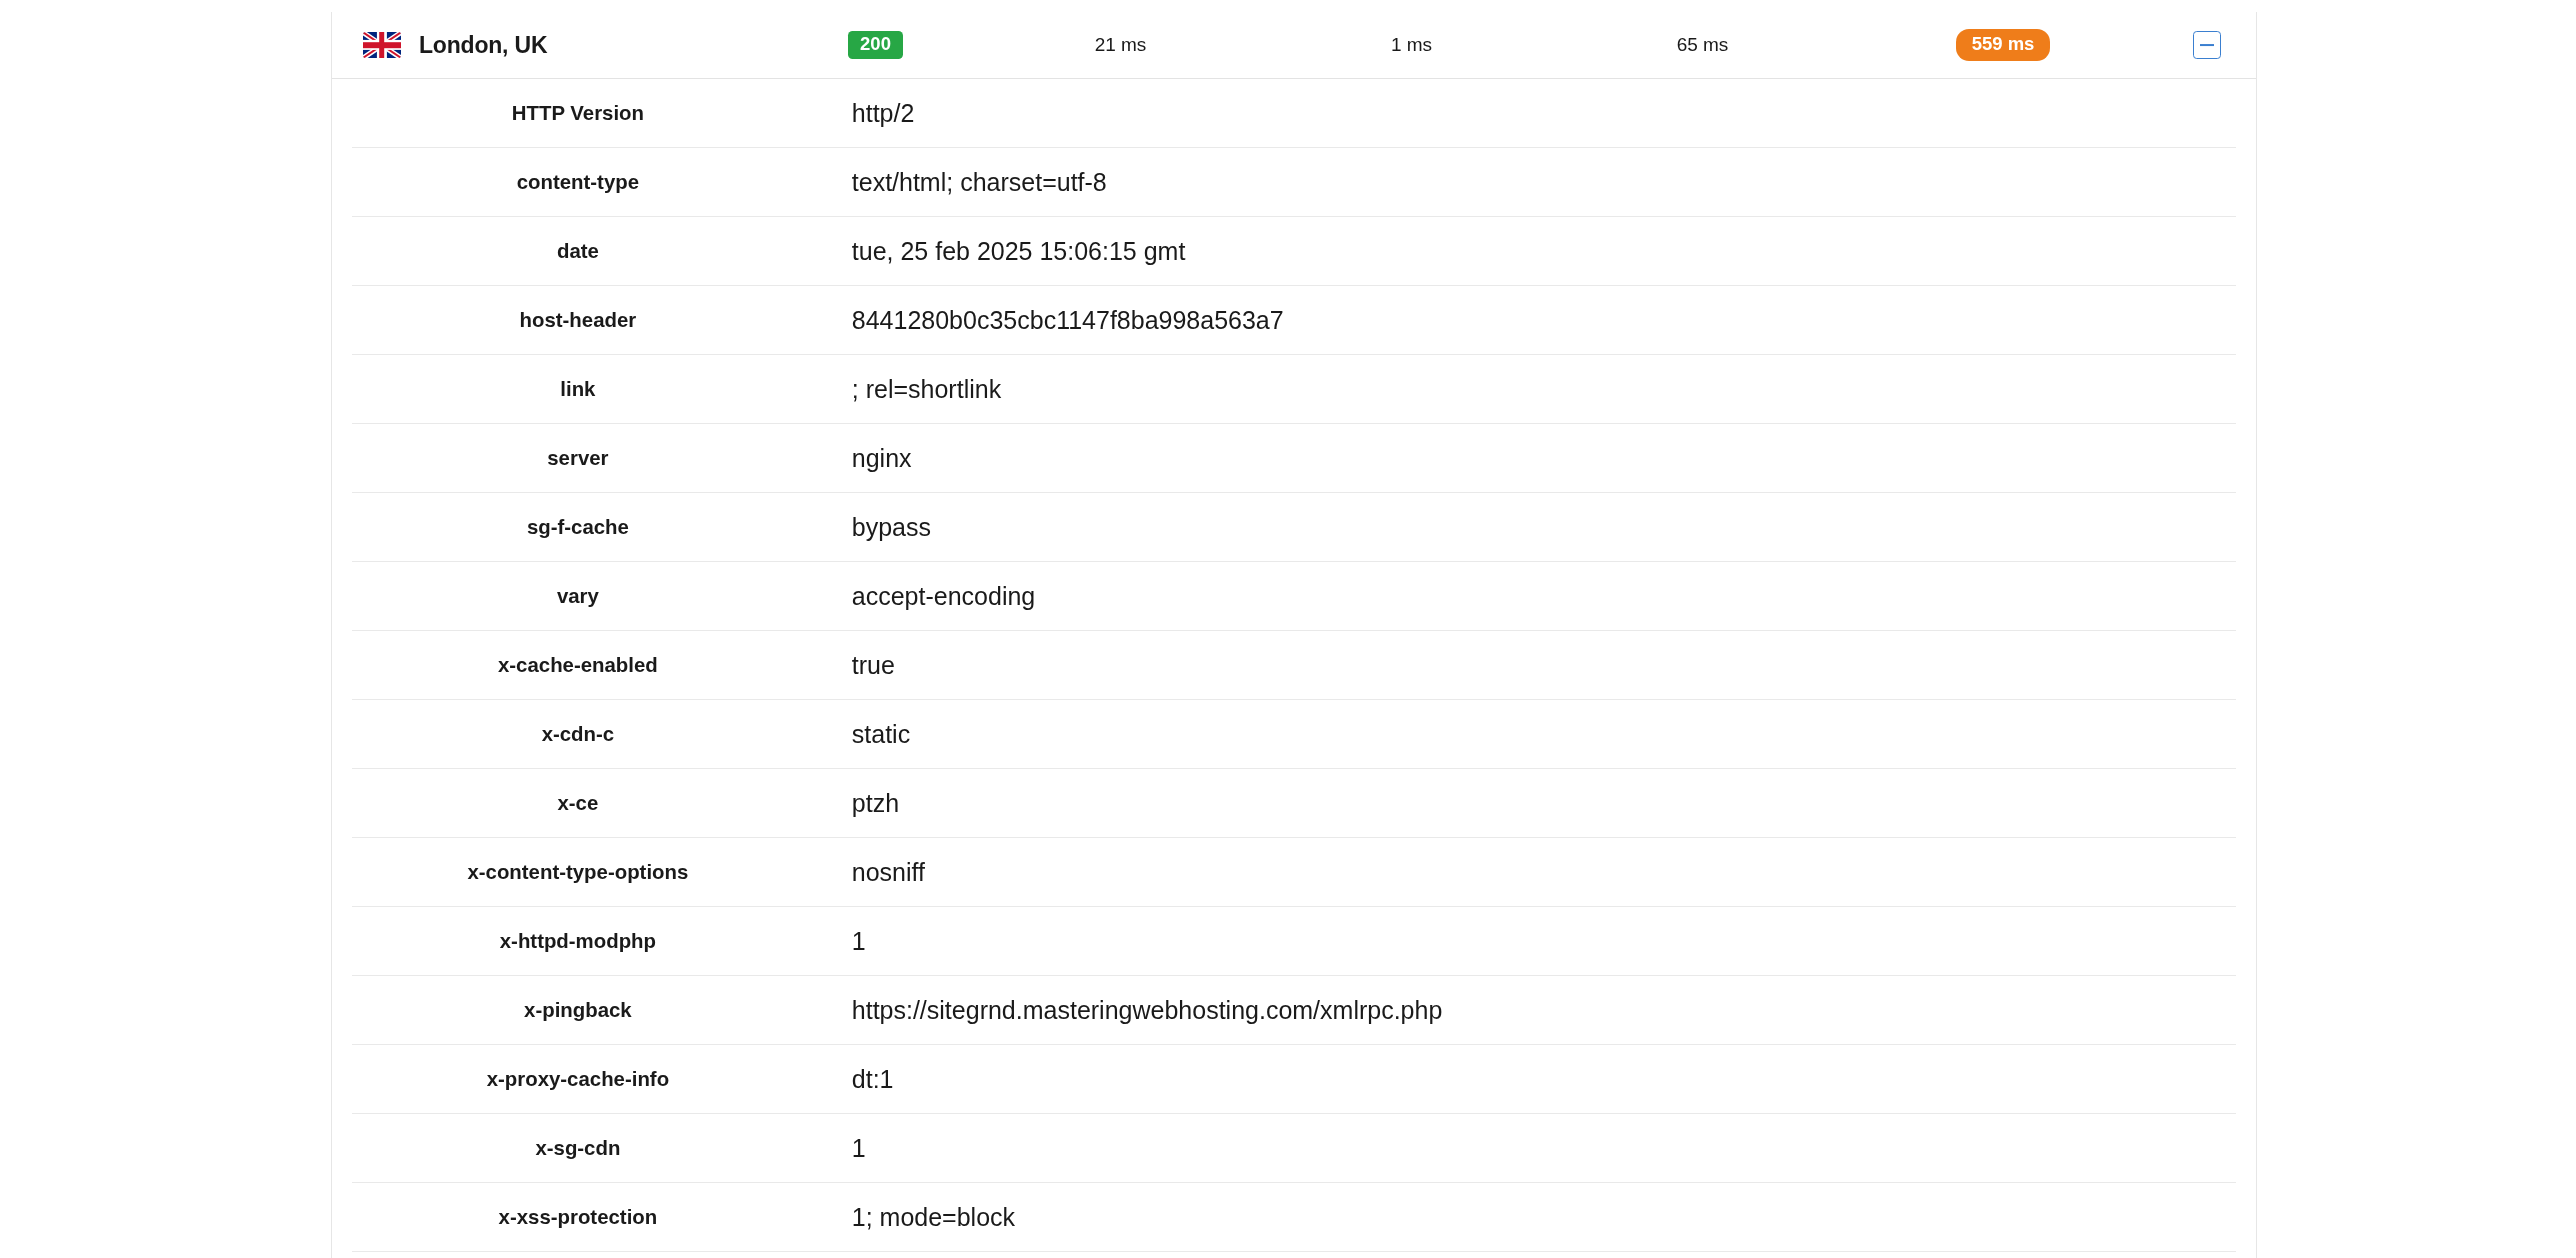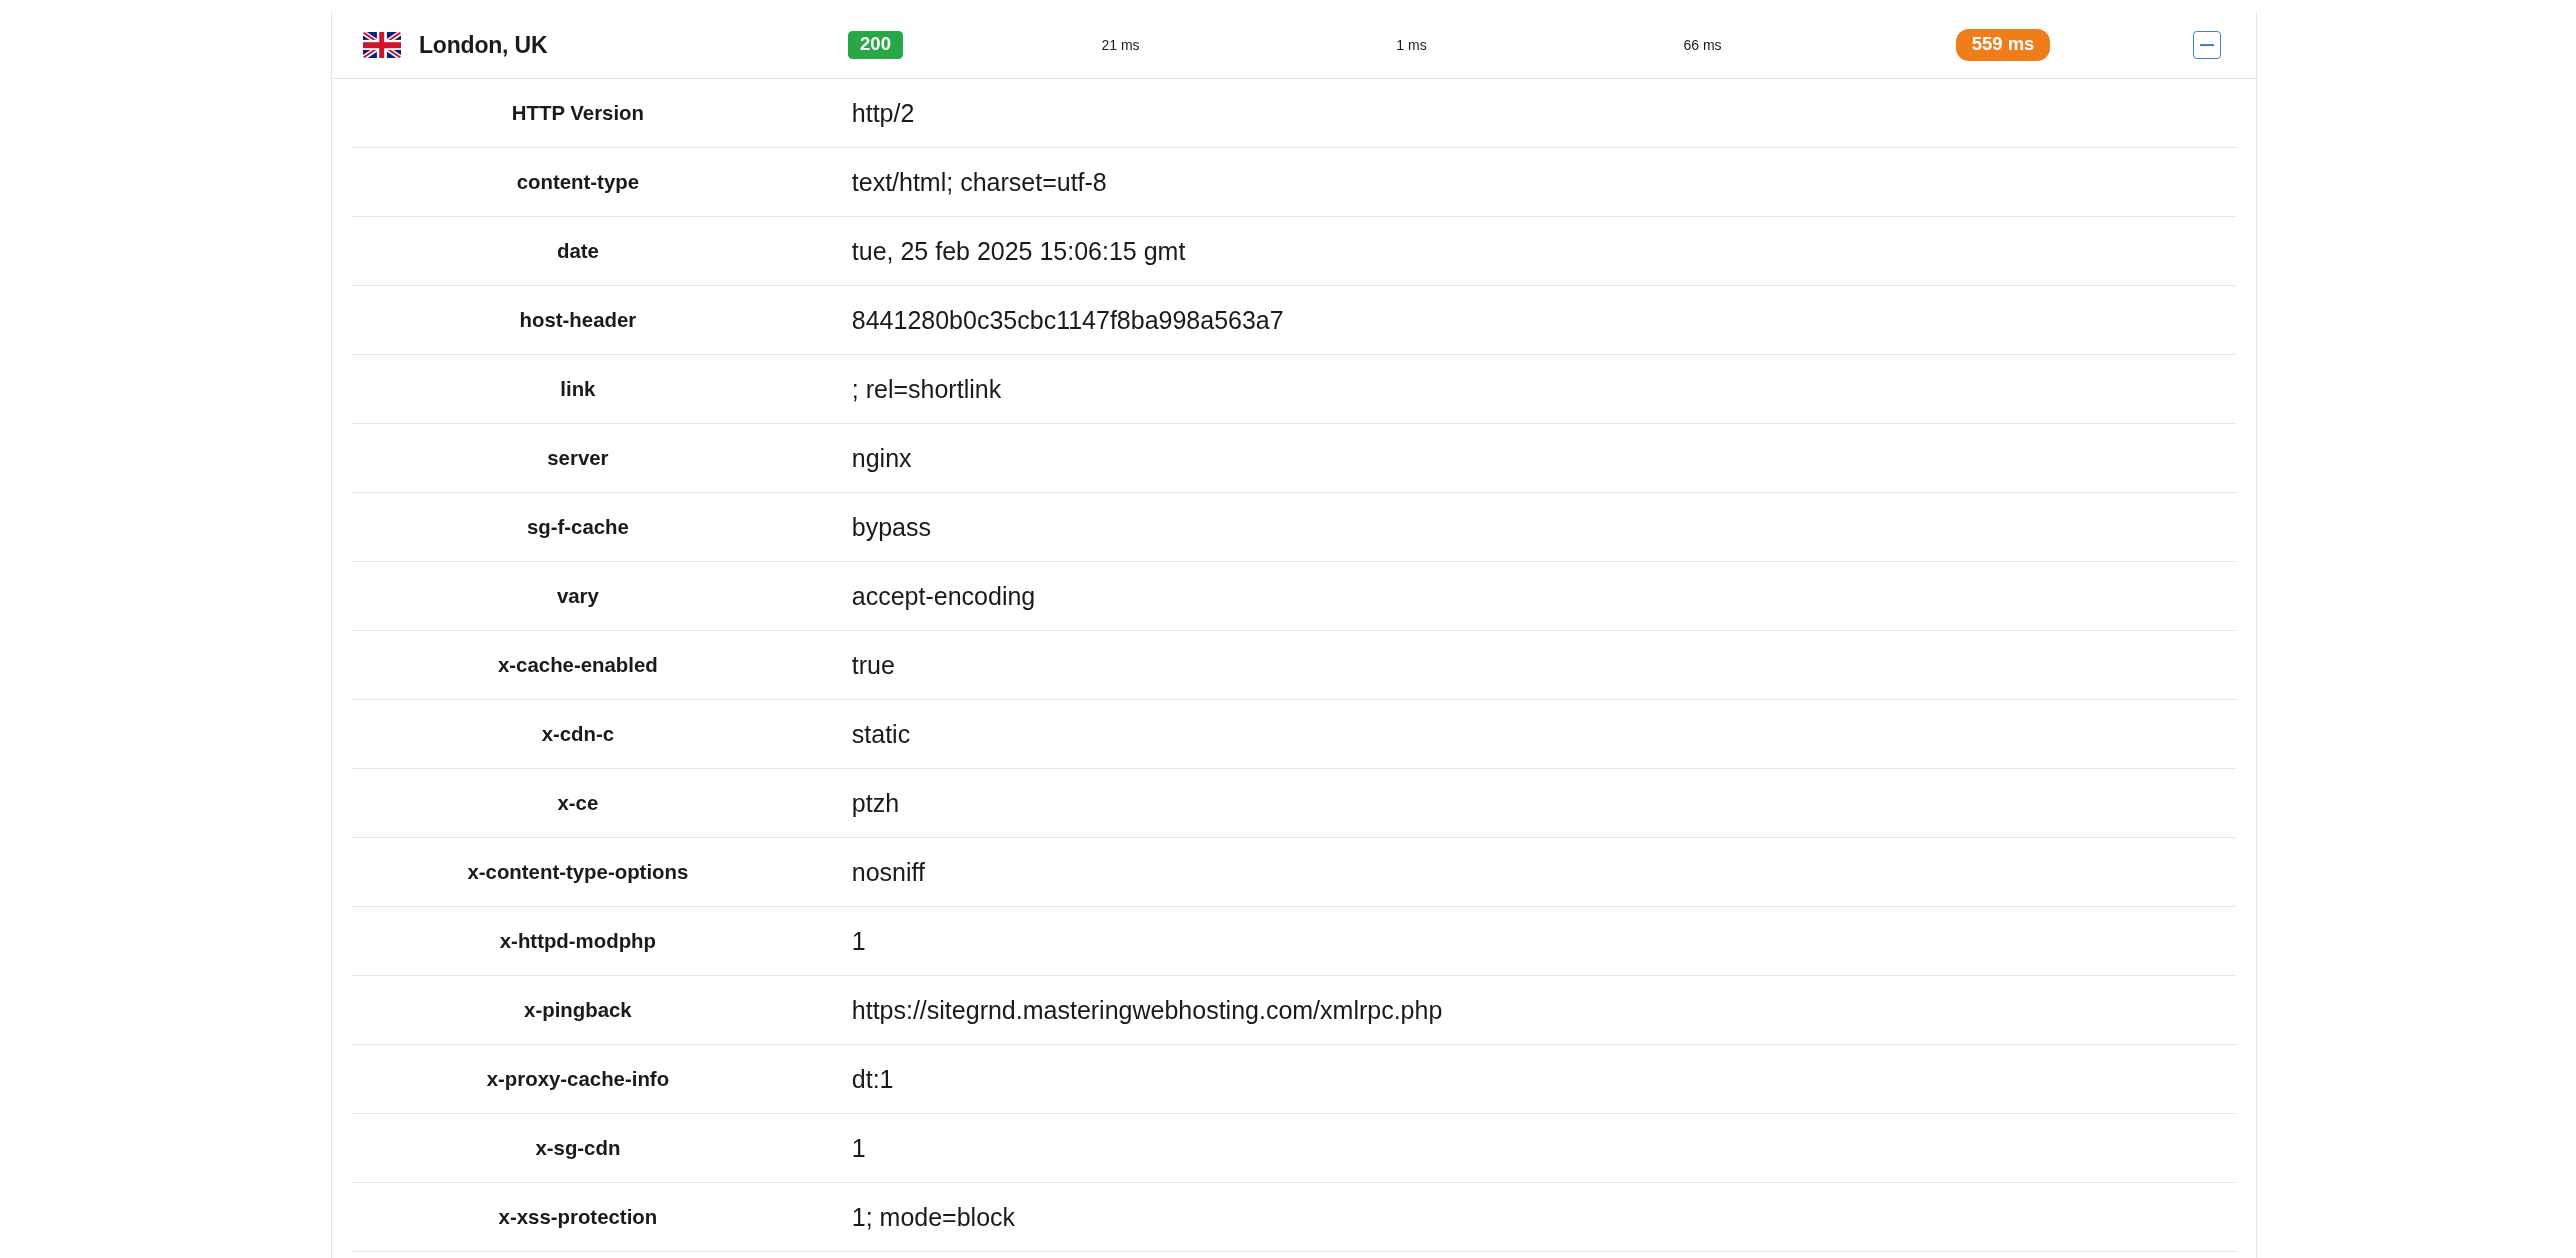--- a/index.html
+++ b/index.html
@@ -127,21 +127,21 @@
     font-size: 18.5px;
     font-weight: bold;
     border-radius: 4.6px;
     padding: 4.6px 12px 5.6px 12px;
     line-height: 1;
   }
 
   .metric-cell {
     width: 291px;
     text-align: center;
-    font-size: 14px;
+    font-size: 19px;
     color: #1a1a1a;
   }
 
   .total-cell {
     width: 310px;
     display: flex;
     justify-content: center;
   }
   .total-badge {
     background: #ef7d1a;
@@ -232,21 +232,21 @@
         </span>
         <span class="loc-name">London, UK</span>
       </div>
 
       <div class="status-cell">
         <span class="status-badge">200</span>
       </div>
 
       <div class="metric-cell">21 ms</div>
       <div class="metric-cell">1 ms</div>
-      <div class="metric-cell">66 ms</div>
+      <div class="metric-cell">65 ms</div>
 
       <div class="total-cell">
         <span class="total-badge">559 ms</span>
       </div>
 
       <div class="toggle-cell">
         <button class="toggle-btn"></button>
       </div>
 
     </div>

